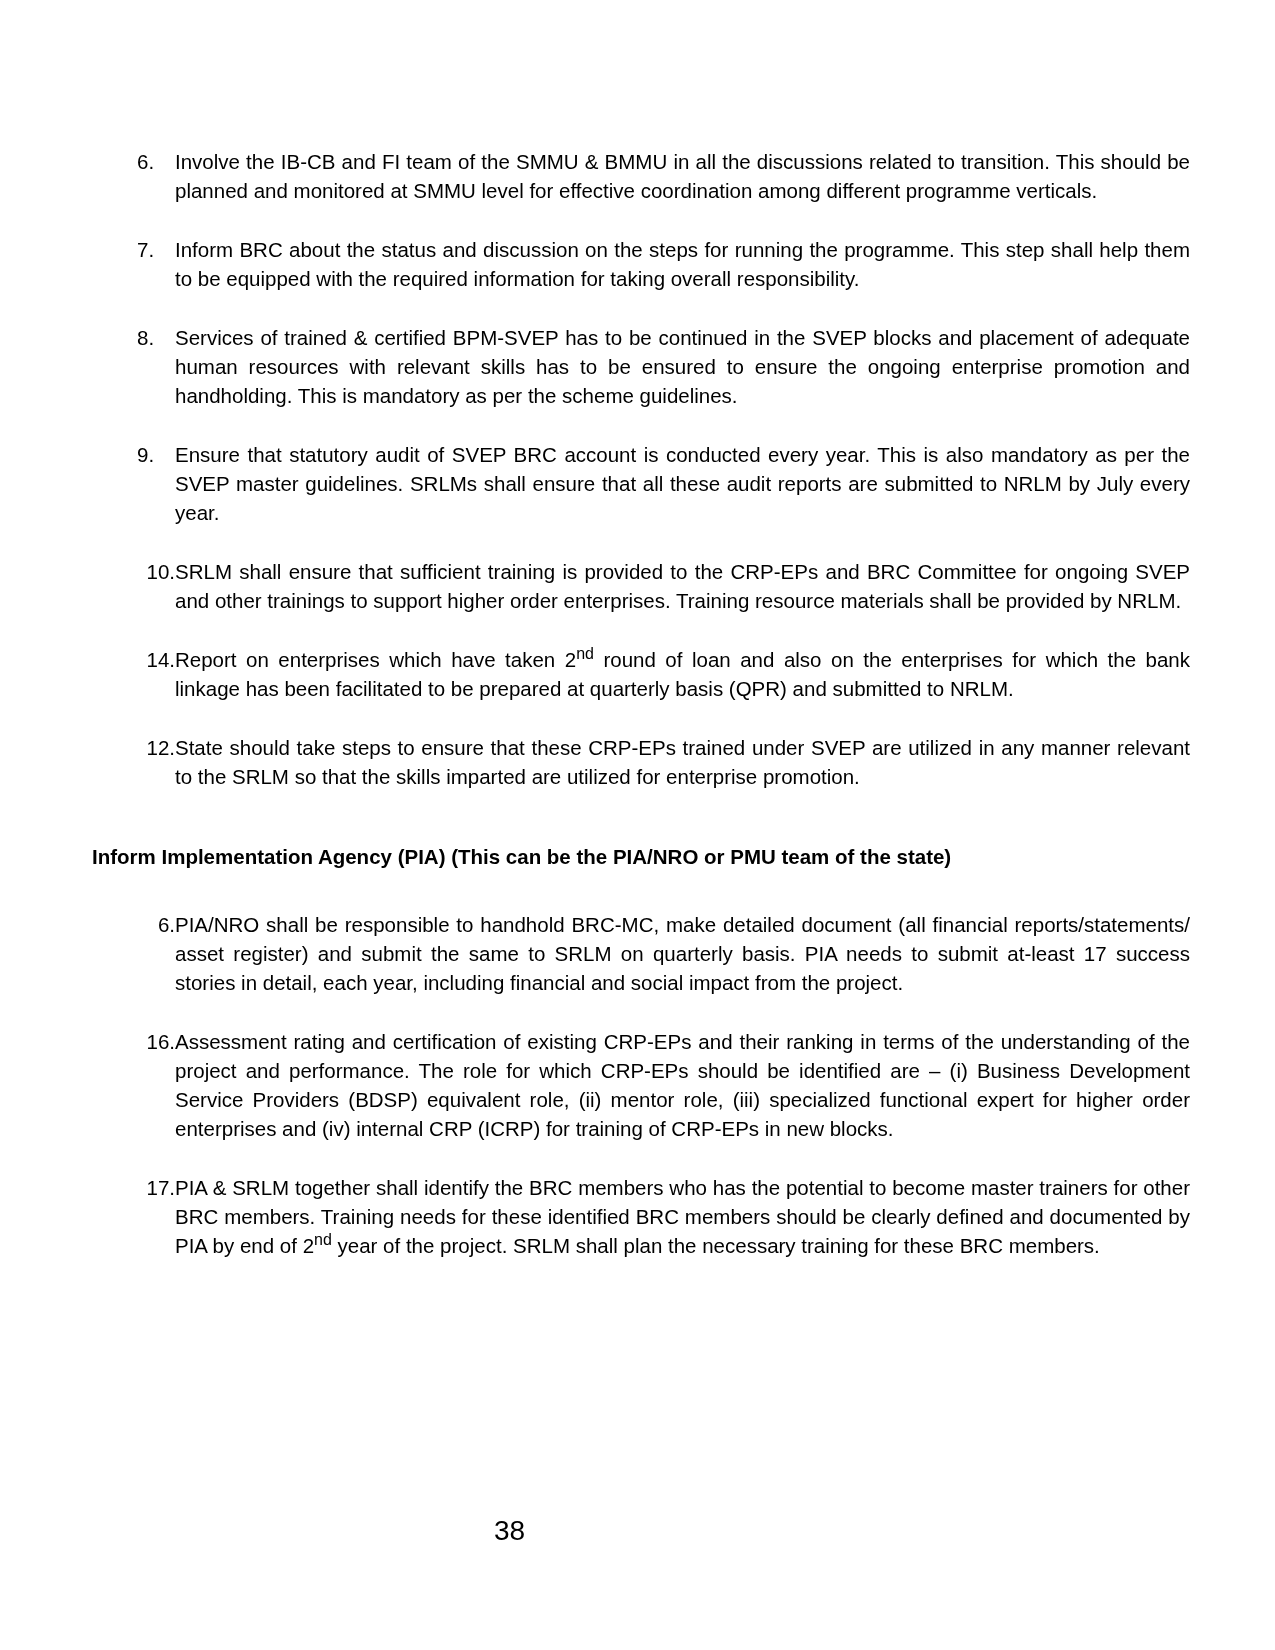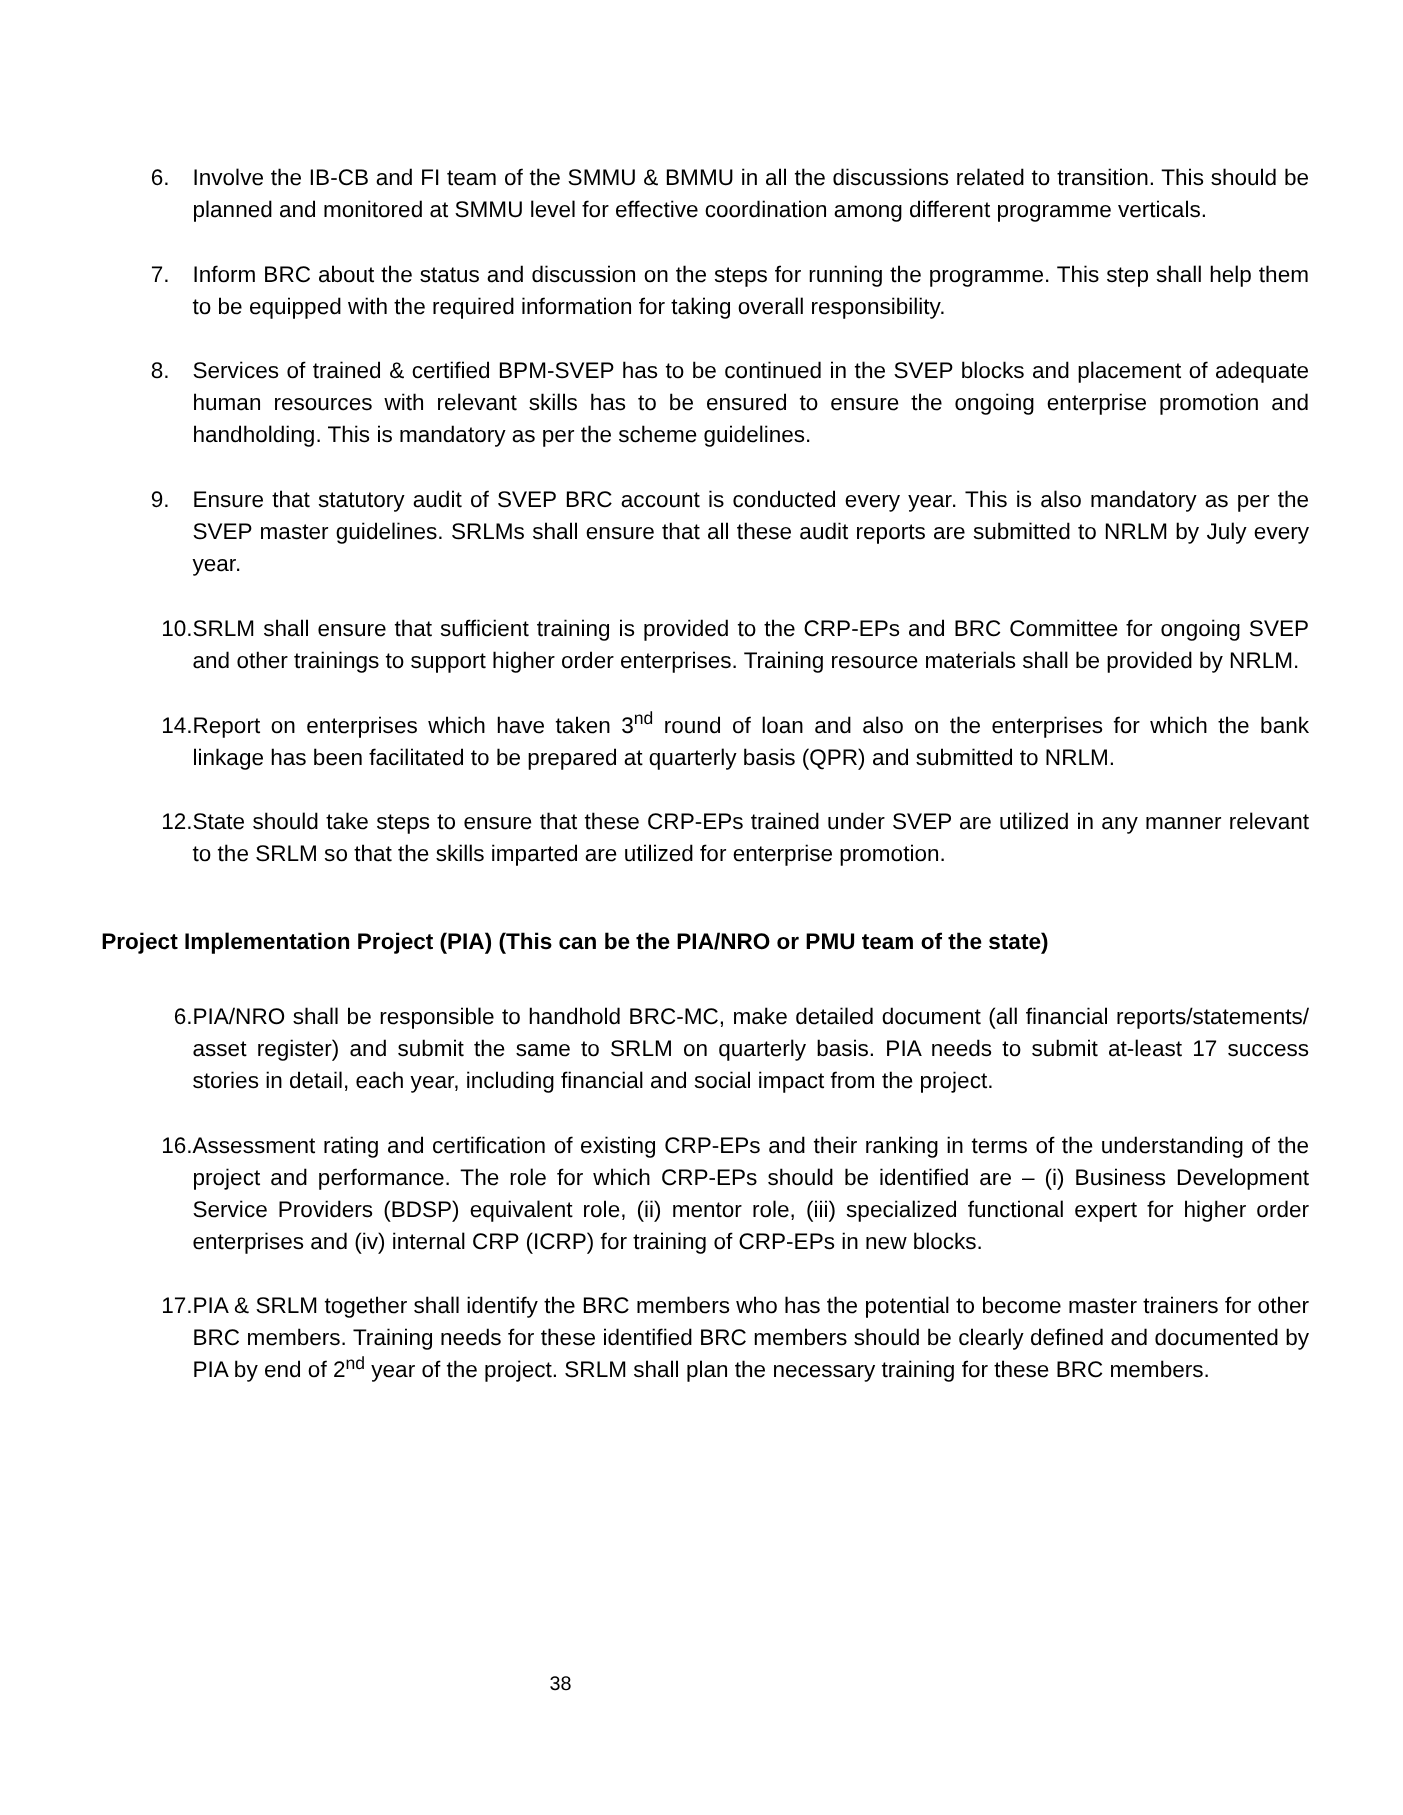--- a/index.html
+++ b/index.html
@@ -49,21 +49,21 @@
     font-size: 16px;
     vertical-align: super;
     line-height: 0;
   }
   .page-number {
     position: absolute;
     top: 1516px;
     left: 0;
     width: 1019px;
     text-align: center;
-    font-size: 18px;
+    font-size: 28px;
   }
 </style>
 </head>
 <body>
 
 <div class="page doc-text">
 
   <div class="list-item">
     <span class="num">6.</span>
     <div class="item-text">Involve the IB-CB and FI team of the SMMU &amp; BMMU in all the discussions related to transition. This should be planned and monitored at SMMU level for effective coordination among different programme verticals.</div>
@@ -84,30 +84,30 @@
     <div class="item-text">Ensure that statutory audit of SVEP BRC account is conducted every year. This is also mandatory as per the SVEP master guidelines. SRLMs shall ensure that all these audit reports are submitted to NRLM by July every year.</div>
   </div>
 
   <div class="list-item">
     <span class="num wide">10.</span>
     <div class="item-text">SRLM shall ensure that sufficient training is provided to the CRP-EPs and BRC Committee for ongoing SVEP and other trainings to support higher order enterprises. Training resource materials shall be provided by NRLM.</div>
   </div>
 
   <div class="list-item">
     <span class="num wide">14.</span>
-    <div class="item-text"><span>Report on enterprises which have taken 3</span><sup class="ord">nd</sup><span> round of loan and also on the enterprises for which the bank linkage has been facilitated to be prepared at quarterly basis (QPR) and submitted to NRLM.</span></div>
+    <div class="item-text"><span>Report on enterprises which have taken 2</span><sup class="ord">nd</sup><span> round of loan and also on the enterprises for which the bank linkage has been facilitated to be prepared at quarterly basis (QPR) and submitted to NRLM.</span></div>
   </div>
 
   <div class="list-item">
     <span class="num wide">12.</span>
     <div class="item-text">State should take steps to ensure that these CRP-EPs trained under SVEP are utilized in any manner relevant to the SRLM so that the skills imparted are utilized for enterprise promotion.</div>
   </div>
 
 
-  <div class="section-heading">Project Implementation Project (PIA) (This can be the PIA/NRO or PMU team of the state)</div>
+  <div class="section-heading">Inform Implementation Agency (PIA) (This can be the PIA/NRO or PMU team of the state)</div>
 
   <div class="list-item">
     <span class="num wide">6.</span>
     <div class="item-text">PIA/NRO shall be responsible to handhold BRC-MC, make detailed document (all financial reports/statements/ asset register) and submit the same to SRLM on quarterly basis. PIA needs to submit at-least 17 success stories in detail, each year, including financial and social impact from the project.</div>
   </div>
 
   <div class="list-item">
     <span class="num wide">16.</span>
     <div class="item-text">Assessment rating and certification of existing CRP-EPs and their ranking in terms of the understanding of the project and performance. The role for which CRP-EPs should be identified are – (i) Business Development Service Providers (BDSP) equivalent role, (ii) mentor role, (iii) specialized functional expert for higher order enterprises and (iv) internal CRP (ICRP) for training of CRP-EPs in new blocks.</div>
   </div>

